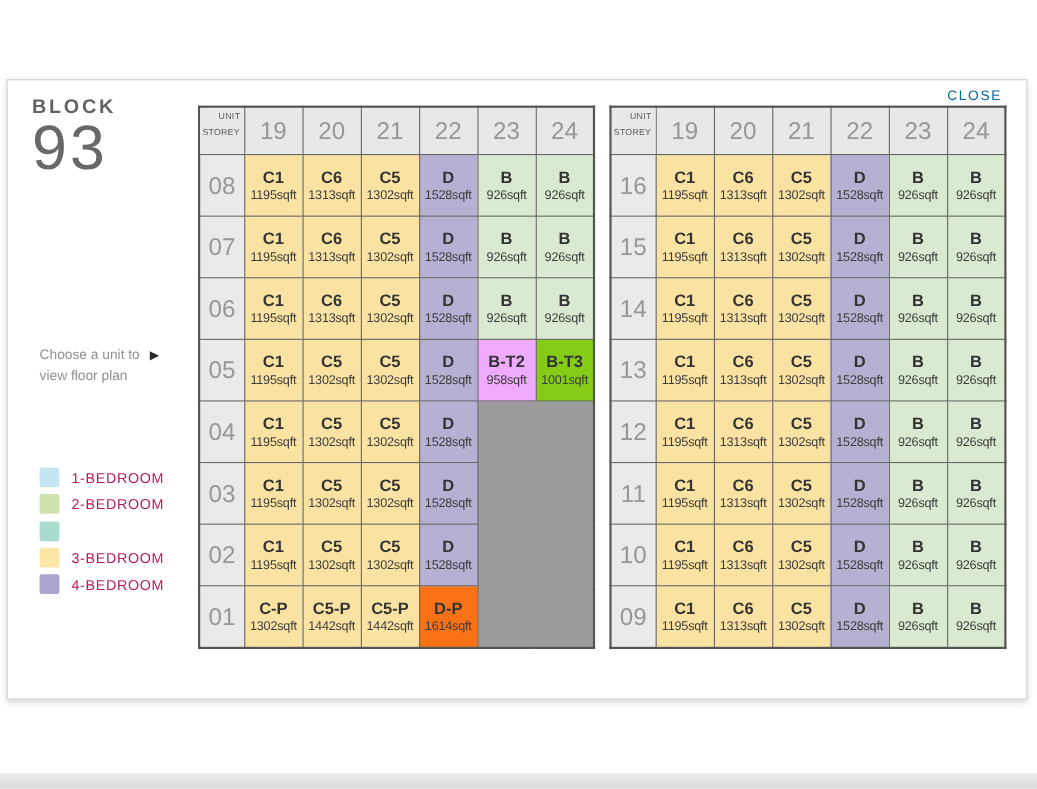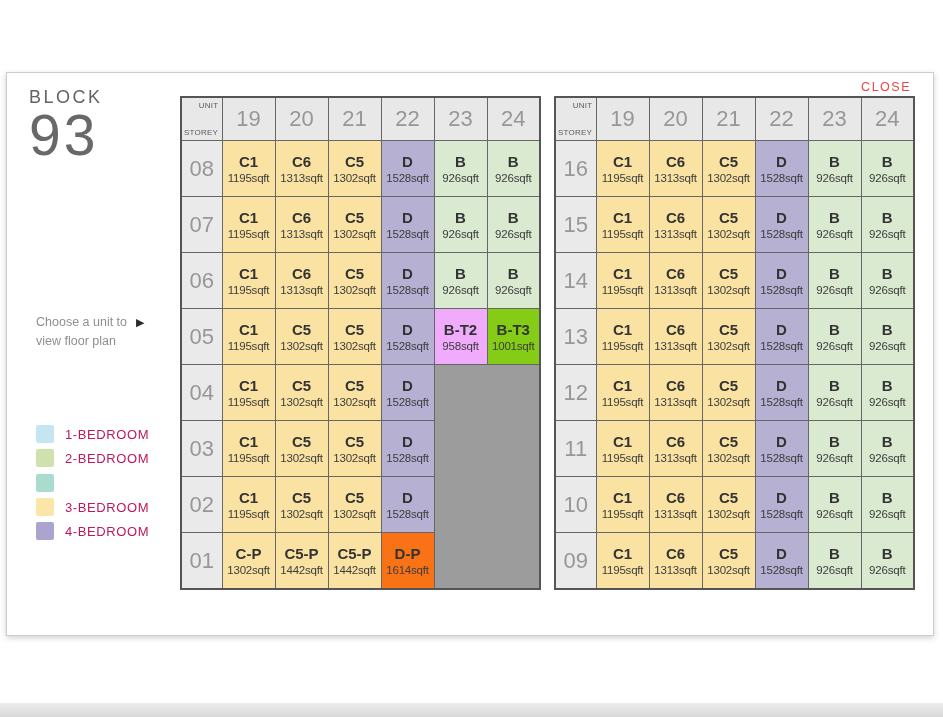--- a/index.html
+++ b/index.html
@@ -12,24 +12,24 @@
     position:absolute; left:0; bottom:0; width:943px; height:14px;
     background:linear-gradient(to bottom,#ececec,#d9d9d9);
   }
   .panel {
     position:absolute; left:6px; top:72px; width:926px; height:562px;
     background:#ffffff; border:1px solid #cdcdcd;
     box-shadow:0 2px 6px rgba(0,0,0,0.18);
   }
   .close-btn {
     position:absolute; top:7px; right:22px;
-    font-size:12.5px; letter-spacing:1.5px; color:#ef4444; cursor:pointer;
+    font-size:12.5px; letter-spacing:1.5px; color:#0369a1; cursor:pointer;
   }
   .block-header { position:absolute; left:22px; top:14px; color:#666; }
-  .block-label { font-size:18px; font-weight:400; letter-spacing:2.5px; color:#636363; }
+  .block-label { font-size:18px; font-weight:700; letter-spacing:2.5px; color:#636363; }
   .block-number { font-size:57px; font-weight:400; letter-spacing:3px; line-height:0.92; color:#686868; margin-top:1px; }
   .instruction { position:absolute; left:29px; top:240px; font-size:12.5px; color:#8f8f8f; line-height:1.5; }
   .instruction .arrow-icon { color:#2a2a2a; font-size:11px; margin-left:9px; }
   .legend { position:absolute; left:29px; top:352px; }
   .legend-item { display:flex; align-items:flex-start; margin-bottom:6px; }
   .swatch { width:18px; height:18px; margin-right:11px; flex:none; border-radius:2px; }
   .legend-label { font-size:13px; color:#be185d; letter-spacing:0.6px; line-height:1.25; padding-top:2px; }
 
   table.floor-table {
     position:absolute; top:23px;
@@ -46,21 +46,21 @@
     font-size:22px; font-weight:400; text-align:center; vertical-align:middle;
   }
   th.corner {
     position:relative;
     background-color:#e8e8e8;
     background-image:linear-gradient(to bottom right,
       transparent calc(50% - 0.8px), #666 calc(50% - 0.8px),
       #666 calc(50% + 0.8px), transparent calc(50% + 0.8px));
   }
   .corner-top    { position:absolute; top:3px; right:3px; font-size:8px; color:#5a5a5a; letter-spacing:0.3px;padding-left:16px; }
-  .corner-bottom { position:absolute; bottom:3px; left:2px; font-size:8px; color:#5a5a5a; letter-spacing:0.2px; }
+  .corner-bottom { position:absolute; bottom:15px; left:2px; font-size:8px; color:#5a5a5a; letter-spacing:0.2px; }
   td.storey {
     height:55px; background:#eaeaea; color:#979797;
     font-size:22px; font-weight:400; text-align:center; vertical-align:middle;
   }
   td.unit { height:55px; text-align:center; vertical-align:middle; cursor:pointer; }
   td.unit .type { font-size:15px; font-weight:700; color:#333; line-height:1.15; }
   td.unit .sqft { font-size:11.5px; color:#3c3c3c; letter-spacing:-0.2px; margin-top:1px; }
 </style>
 </head>
 <body>

